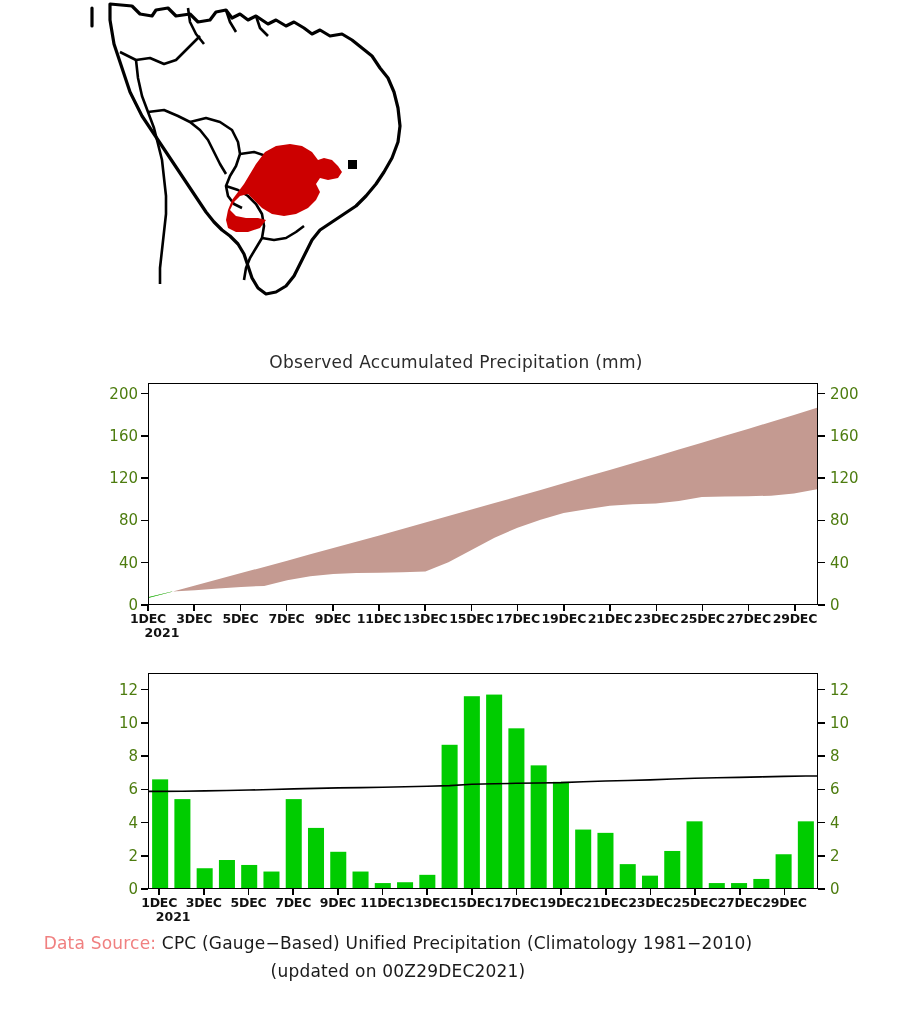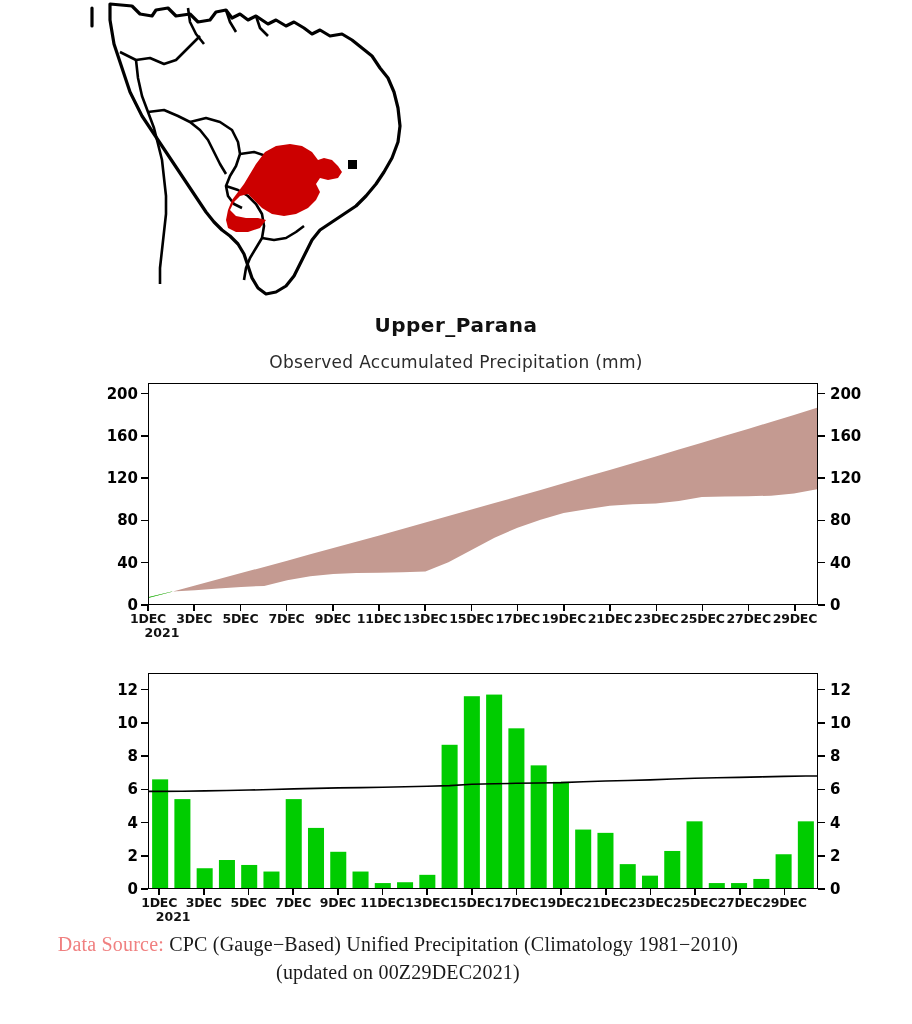--- a/index.html
+++ b/index.html
@@ -74,24 +74,23 @@
     top: 673px;
     width: 670px;
     height: 216px;
   }
   .plot svg { display: block; width: 100%; height: 100%; }
 
   
   .ytick {
     position: absolute;
     font-size: 15px;
-    color: #000000;
+    color: #4d7c0f;
     white-space: nowrap;
     line-height: 1;
-    font-weight: bold;
   }
   .ytick.left  { text-align: right; transform: translateY(-50%); }
   .ytick.right { text-align: left;  transform: translateY(-50%); }
 
   .tickmark {
     position: absolute;
     background: #000;
     height: 1.5px;
     width: 7px;
   }
@@ -123,24 +122,23 @@
     line-height: 17px;
     color: #111;
   }
 
   
   .footer {
     position: absolute;
     width: 796px;
     left: 0;
     text-align: center;
-    font-size: 20px;
+    font-size: 17px;
     color: #1a1a1a;
     letter-spacing: .2px;
-    font-family: Liberation Serif, serif;
   }
   #footer-line1 { top: 933px; }
   #footer-line2 { top: 961px; }
   .src-label { color: #f08080; }
 </style>
 </head>
 <body>
 
 <div id="page">
 
@@ -184,21 +182,20 @@
                  L252,160 L258,166 L262,172 L258,178 L248,180 L240,178 L236,184
                  L240,192 L236,200 L228,208 L216,214 L204,216 L192,214 L182,208
                  L174,200 L168,194 L160,196 L154,202 L150,210 L156,216 L166,218
                  L178,218 L186,220 L180,228 L168,232 L156,232 L148,228 L146,220
                  L148,210 L152,200 L158,192 L164,184 L170,174 L176,164 Z" fill="#CC0000" stroke="none"></path>
         <rect x="268" y="160" width="9" height="9" fill="#000000"></rect>
       </g>
     </svg>
   </div>
 
-  <div class="main-title">Upper_Parana</div>
 
   <div class="panel-title" id="title-accum">Observed Accumulated Precipitation (mm)</div>
 
   <div class="plot" id="plot-accum">
     <svg viewBox="0 0 670 222" preserveAspectRatio="none">
       <g id="accum-series">
           <polygon points="0,215.76285714285714 23.103448275862068,209.5257142857143 46.206896551724135,203.28857142857143 69.3103448275862,197.05142857142857 92.41379310344827,190.81428571428572 115.51724137931035,184.57714285714286 138.6206896551724,178.2342857142857 161.72413793103448,171.89142857142858 184.82758620689654,165.54857142857142 207.93103448275863,159.2057142857143 231.0344827586207,152.75714285714287 254.13793103448273,146.30857142857144 277.2413793103448,139.86 300.3448275862069,133.30571428571426 323.44827586206895,126.75142857142858 346.55172413793105,120.19714285714285 369.6551724137931,113.53714285714287 392.7586206896551,106.87714285714286 415.86206896551727,100.21714285714285 438.9655172413793,93.45142857142858 462.0689655172414,86.68571428571428 485.17241379310343,79.91999999999999 508.27586206896547,73.04857142857142 531.3793103448276,66.17714285714285 554.4827586206897,59.30571428571429 577.5862068965517,52.32857142857145 600.6896551724138,45.351428571428585 623.7931034482758,38.26857142857142 646.8965517241379,31.185714285714283 670,23.997142857142848 670,106.24285714285713 646.8965517241379,110.57714285714285 623.7931034482758,112.69142857142856 600.6896551724138,113.32571428571428 577.5862068965517,113.64285714285714 554.4827586206897,113.96 531.3793103448276,118.18857142857142 508.27586206896547,120.61999999999999 485.17241379310343,121.36 462.0689655172414,122.94571428571429 438.9655172413793,126.4342857142857 415.86206896551727,130.24 392.7586206896551,137.00571428571428 369.6551724137931,144.9342857142857 346.55172413793105,155.18857142857144 323.44827586206895,167.55714285714285 300.3448275862069,179.9257142857143 277.2413793103448,189.12285714285713 254.13793103448273,189.96857142857144 231.0344827586207,190.39142857142858 207.93103448275863,190.70857142857142 184.82758620689654,191.7657142857143 161.72413793103448,194.09142857142857 138.6206896551724,198.00285714285715 115.51724137931035,203.71142857142857 92.41379310344827,204.76857142857142 69.3103448275862,206.24857142857144 46.206896551724135,208.0457142857143 23.103448275862068,209.31428571428572 0,215.02285714285713" fill="#C49A91" stroke="none"></polygon>
           <polygon points="0,215.02285714285713 23.103448275862068,209.31428571428572 23.103448275862068,209.5257142857143 0,215.76285714285714" fill="#00CC00" stroke="none"></polygon>
         </g>
     </svg>

